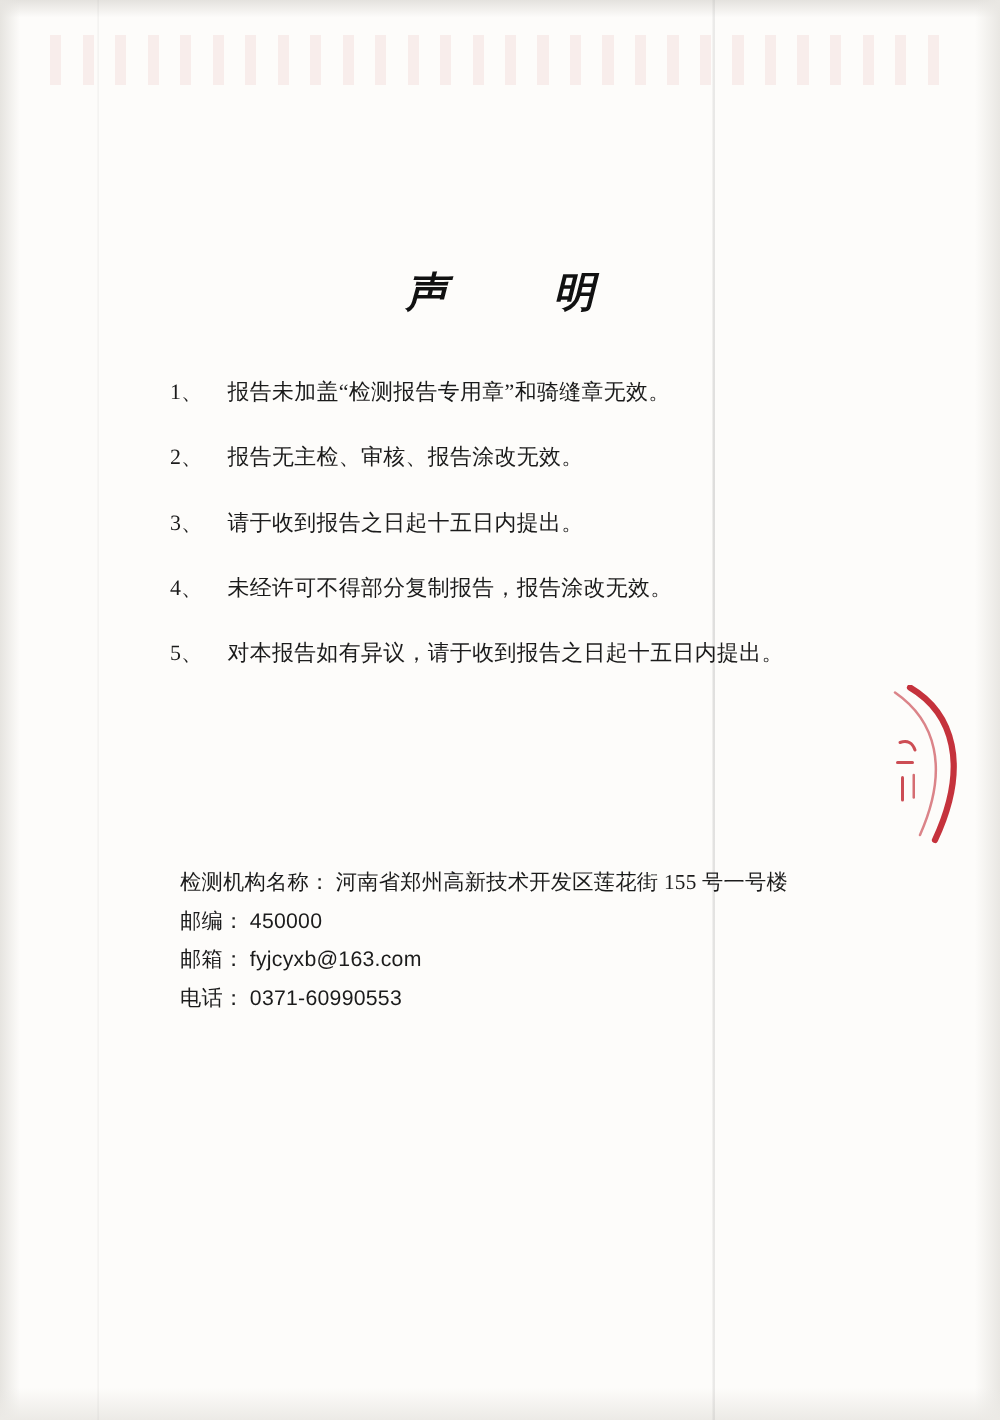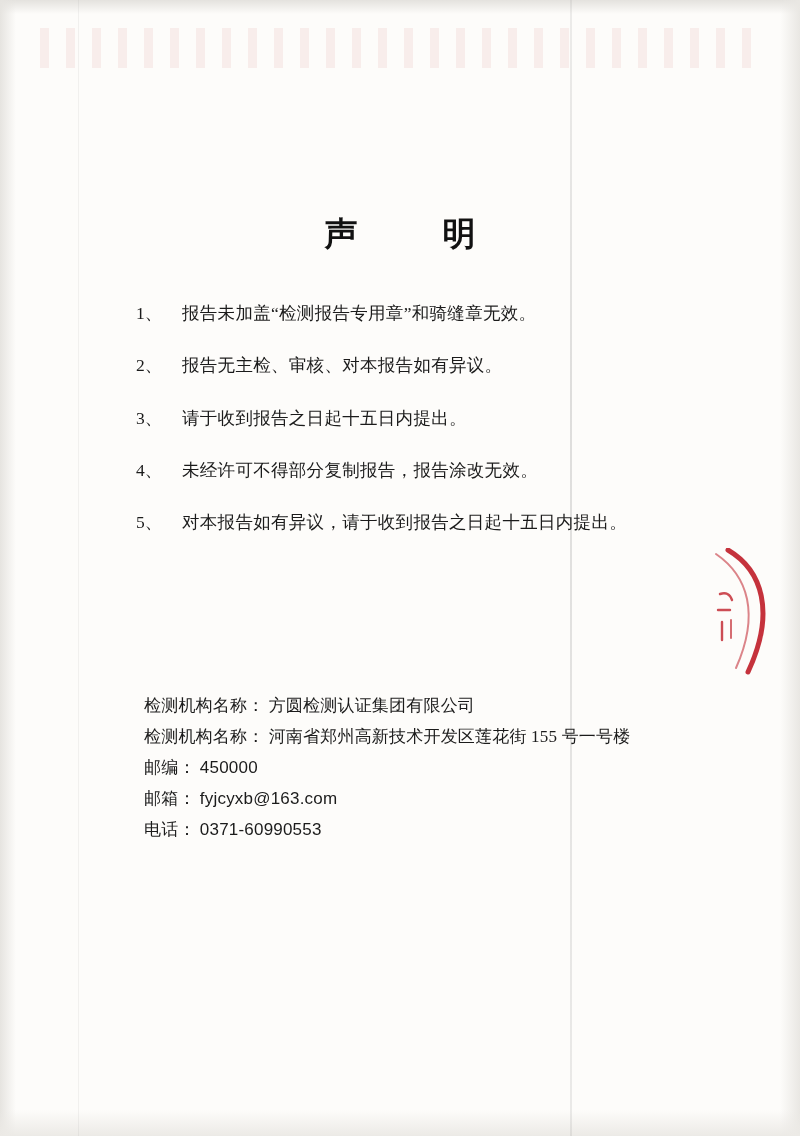--- a/index.html
+++ b/index.html
@@ -88,20 +88,21 @@
     top: 212px;
     left: 0;
     width: 100%;
     text-align: center;
     font-size: 33px;
     font-weight: bold;
     letter-spacing: 26px;
     text-indent: 26px;
     color: #111;
     font-family: "DejaVu Serif", "Liberation Serif", serif;
+    font-style: italic;
   }
 
   .clauses {
     position: absolute;
     top: 300px;
     left: 136px;
     width: 600px;
   }
   .clause {
     display: flex;
@@ -169,41 +170,37 @@
 
   <div class="title">声　明</div>
 
   <div class="clauses">
     <div class="clause">
       <span class="clause-num">1、</span>
       <span class="clause-text">报告未加盖“检测报告专用章”和骑缝章无效。</span>
     </div>
     <div class="clause">
       <span class="clause-num">2、</span>
-      <span class="clause-text">报告无主检、审核、对本报告如有异议。</span>
+      <span class="clause-text">报告无主检、审核、报告涂改无效。</span>
     </div>
     <div class="clause">
       <span class="clause-num">3、</span>
       <span class="clause-text">请于收到报告之日起十五日内提出。</span>
     </div>
     <div class="clause">
       <span class="clause-num">4、</span>
       <span class="clause-text">未经许可不得部分复制报告，报告涂改无效。</span>
     </div>
     <div class="clause">
       <span class="clause-num">5、</span>
       <span class="clause-text">对本报告如有异议，请于收到报告之日起十五日内提出。</span>
     </div>
   </div>
 
   <div class="contact">
-    <div class="contact-row">
-      <span class="contact-label">检测机构名称：</span>
-      <span class="contact-value">方圆检测认证集团有限公司</span>
-    </div>
     <div class="contact-row">
       <span class="contact-label">检测机构名称：</span>
       <span class="contact-value">河南省郑州高新技术开发区莲花街 155 号一号楼</span>
     </div>
     <div class="contact-row">
       <span class="contact-label">邮编：</span>
       <span class="contact-value latin">450000</span>
     </div>
     <div class="contact-row">
       <span class="contact-label">邮箱：</span>

